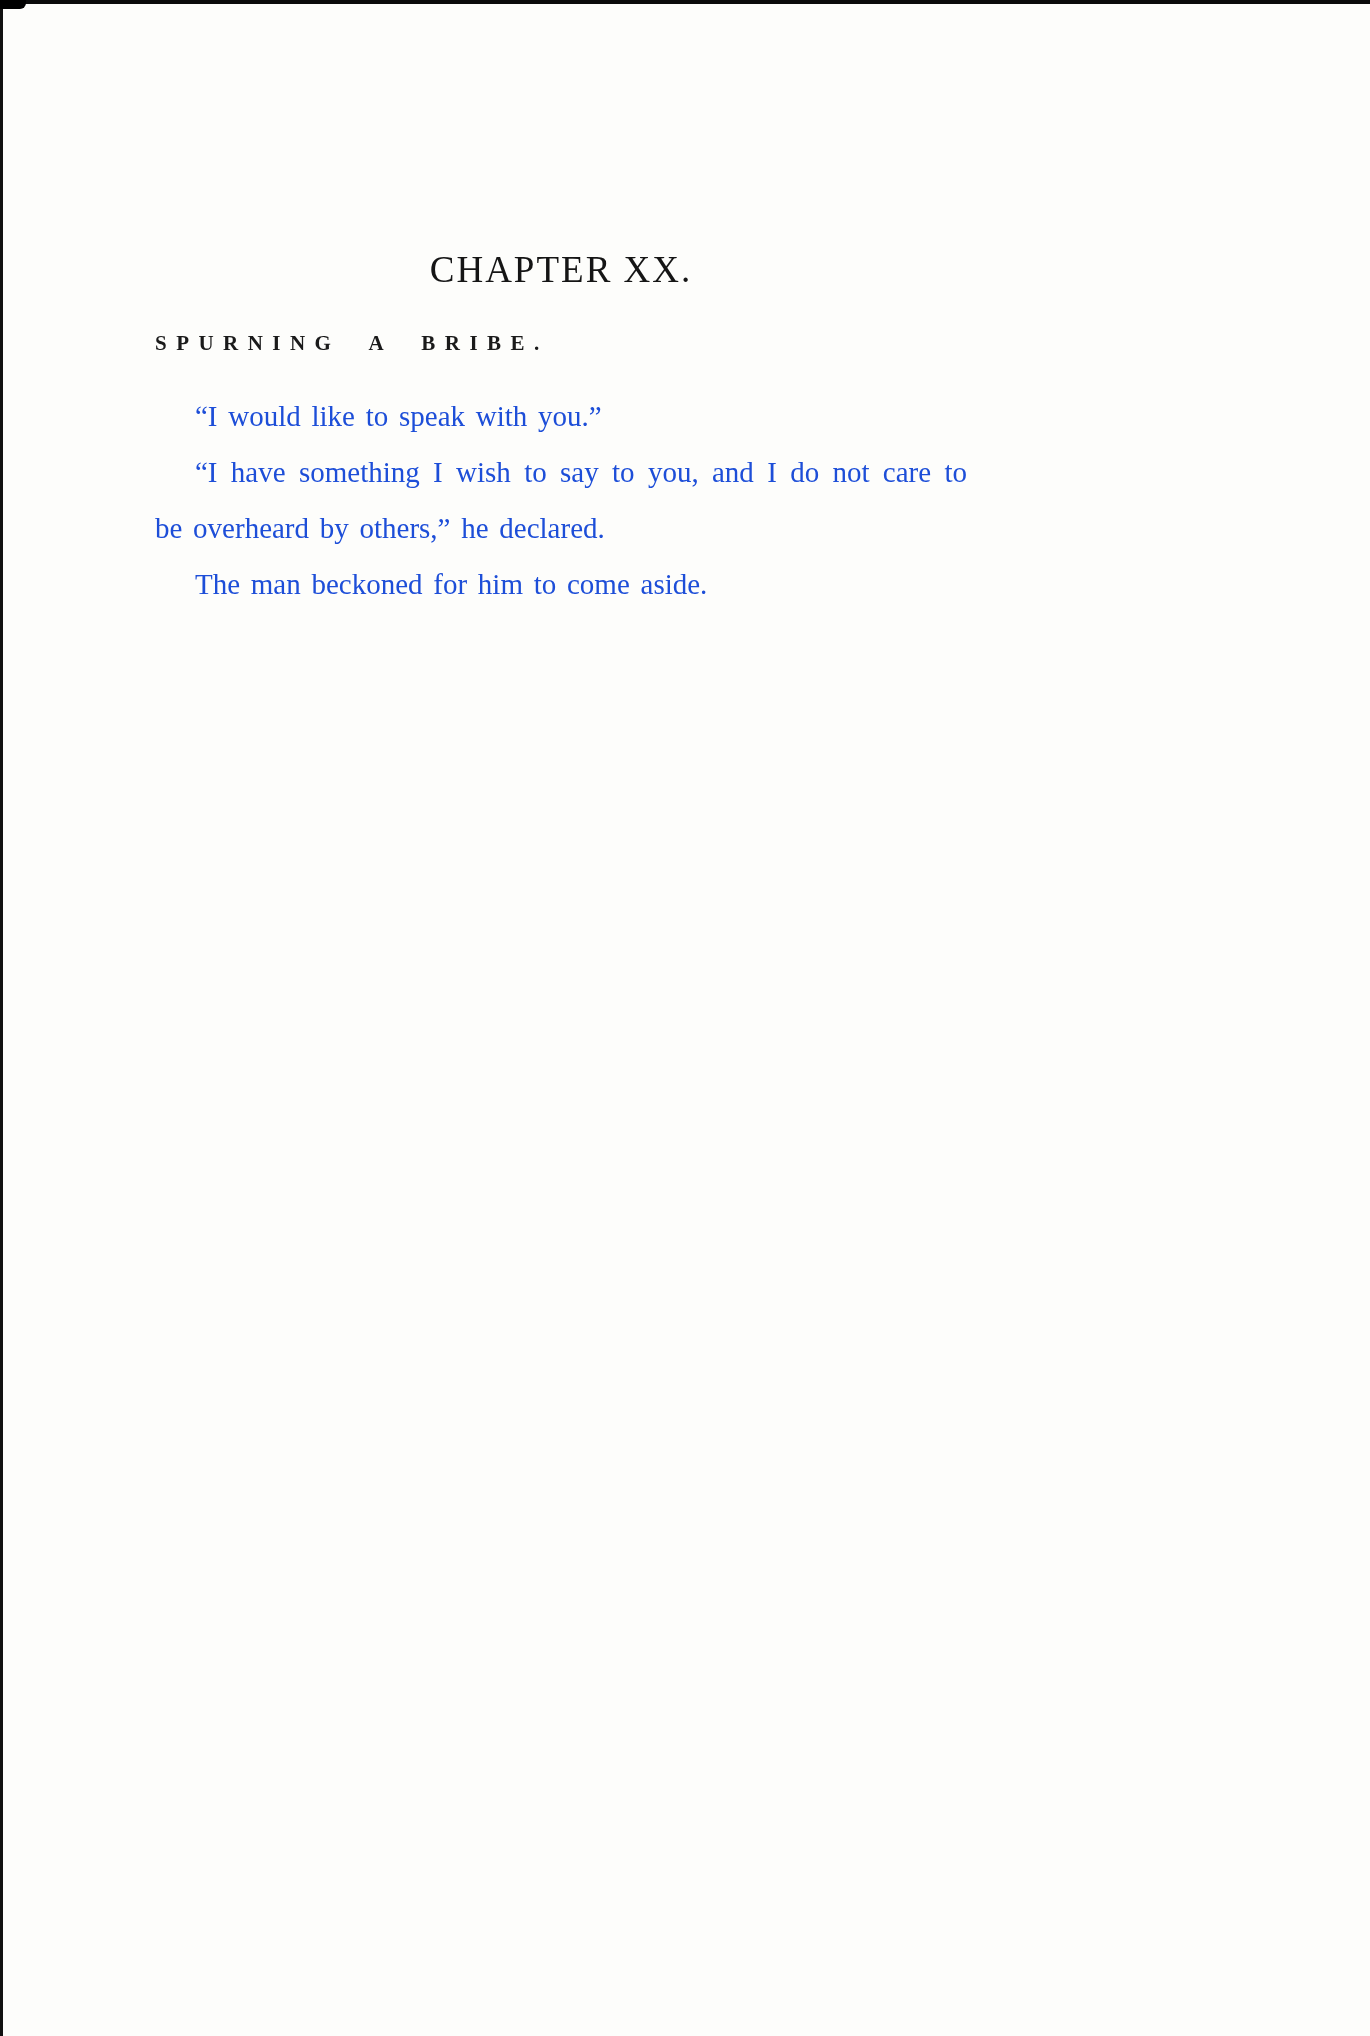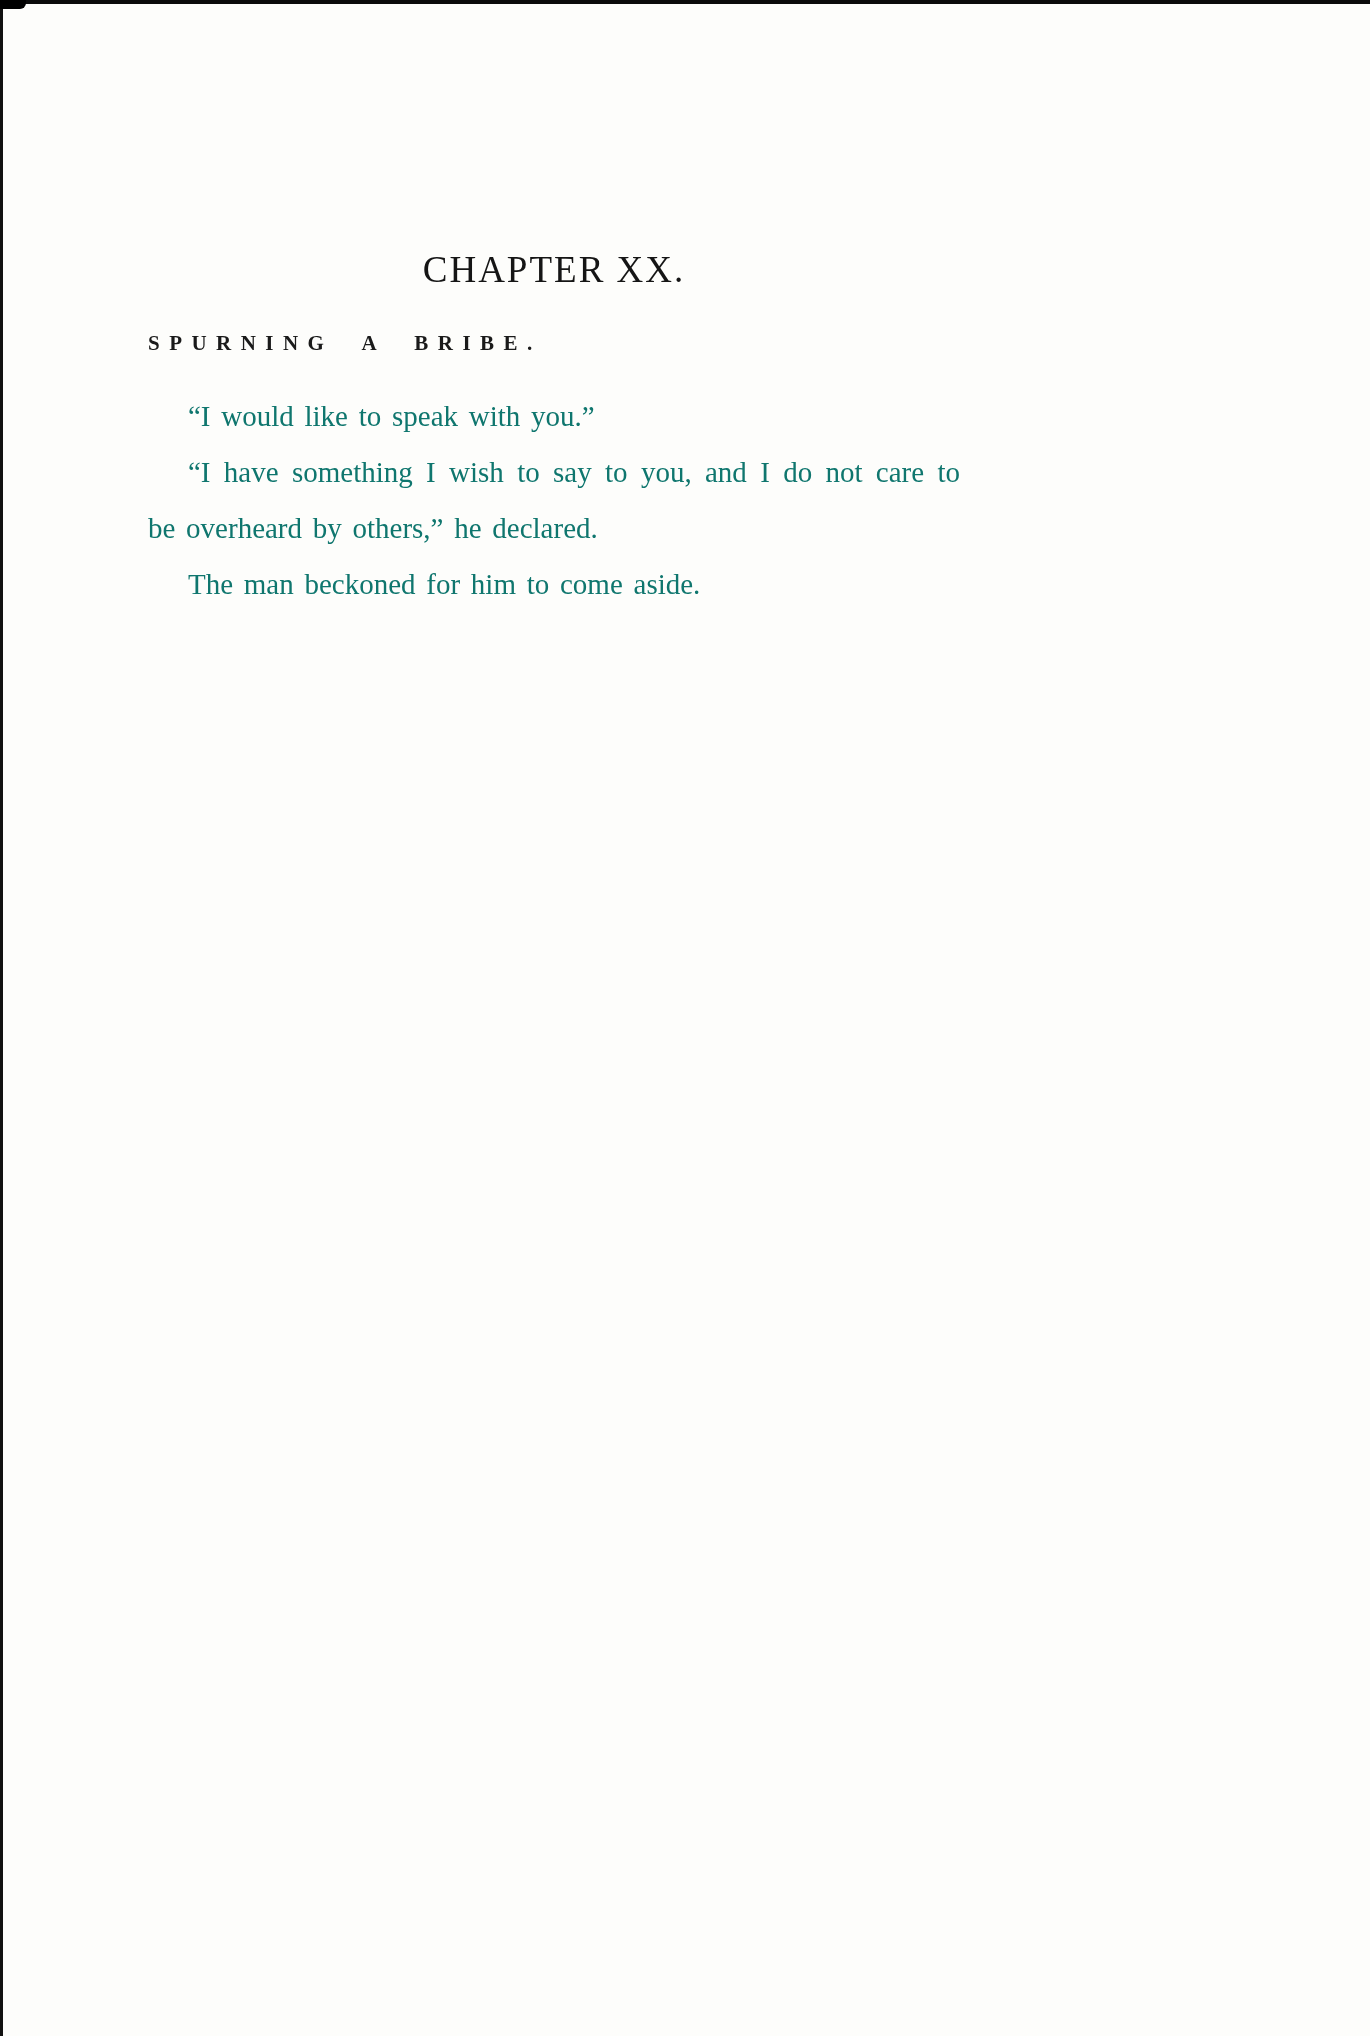--- a/index.html
+++ b/index.html
@@ -40,21 +40,21 @@
     top: 0; left: 0;
     width: 26px;
     height: 9px;
     background: #000;
     border-radius: 0 0 6px 0;
   }
 
   .content {
     position: absolute;
     top: 248px;
-    left: 148px;
+    left: 155px;
     width: 812px;
   }
 
   .chapter-heading {
     text-align: center;
     font-size: 37px;
     font-weight: normal;
     letter-spacing: 2px;
     color: #151515;
   }
@@ -66,21 +66,21 @@
     letter-spacing: 0.45em;
     word-spacing: 0.7em;
     color: #1a1a1a;
   }
 
   .body-text {
     margin-top: 32px;
     font-size: 29px;
     line-height: 56px;
     text-align: justify;
-    color: #0f766e;
+    color: #1d4ed8;
   }
 
   .body-text p {
     margin: 0;
     text-indent: 40px;
     word-spacing: 0.12em;
   }
 </style>
 </head>
 <body>

